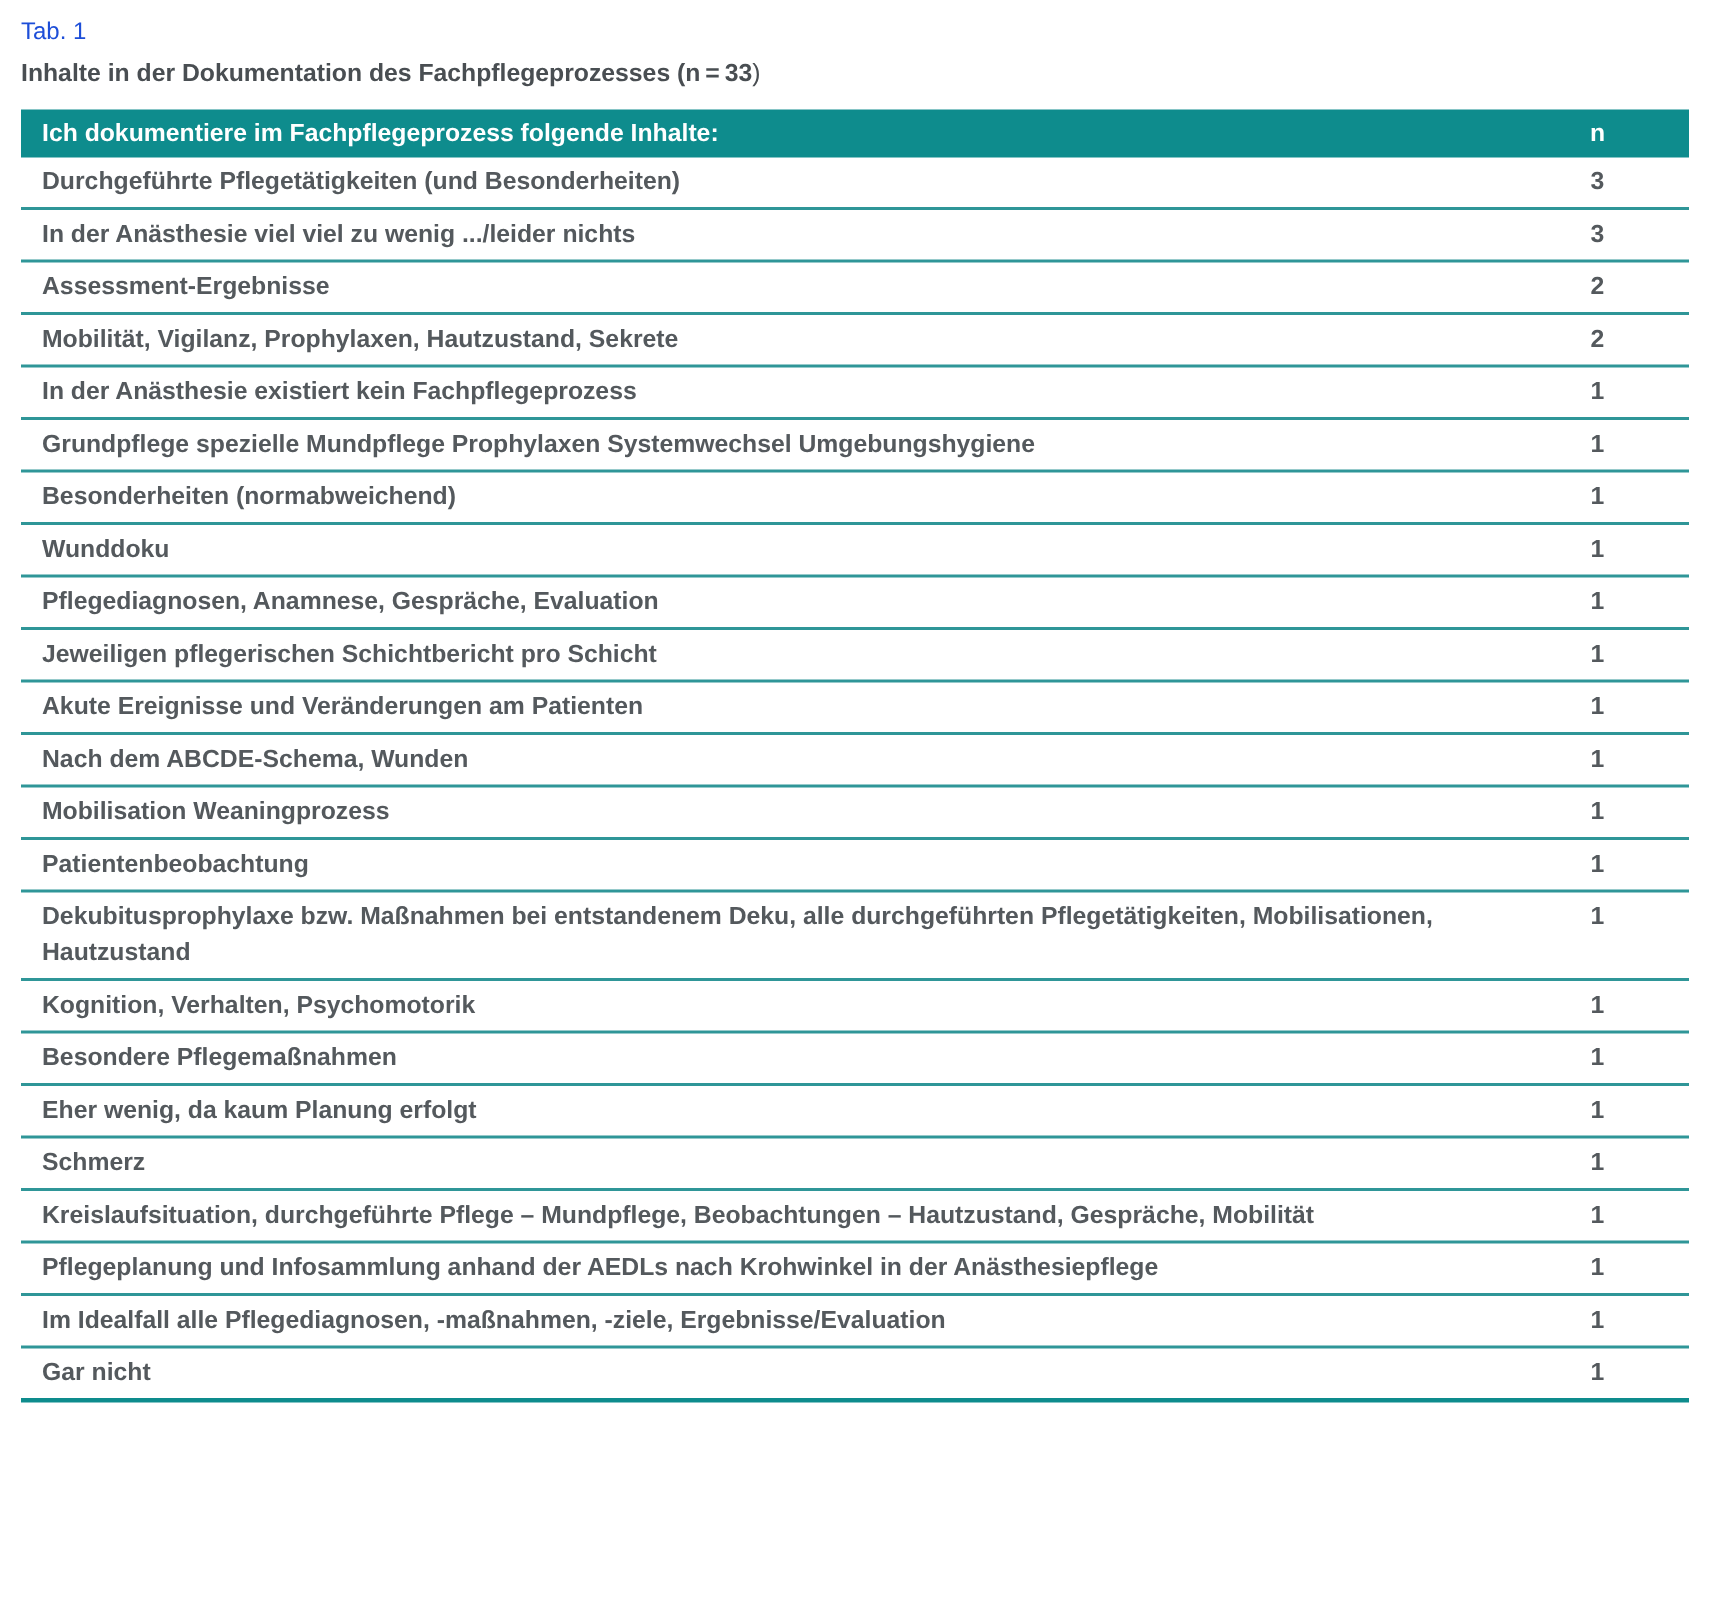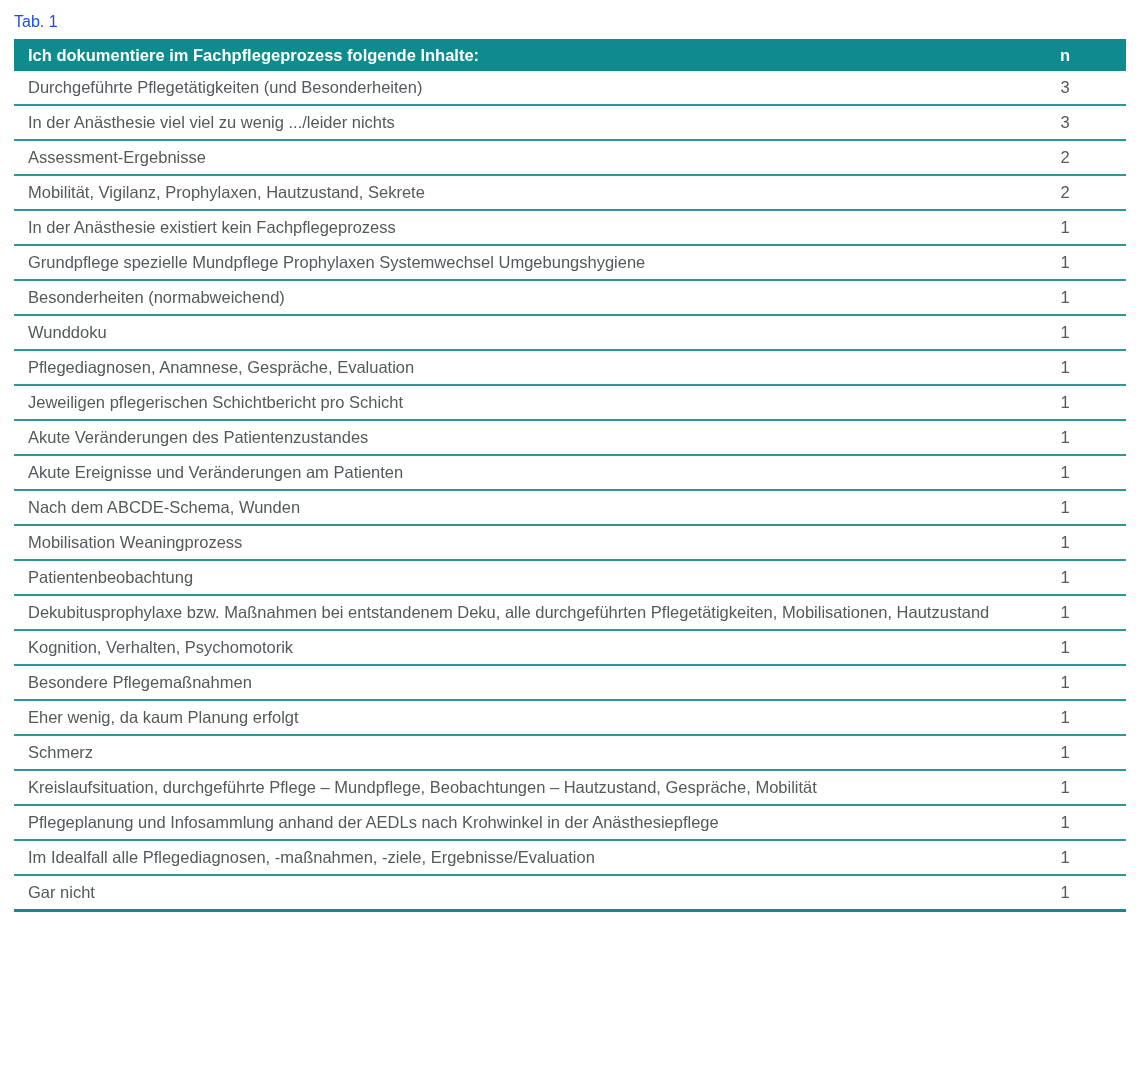--- a/index.html
+++ b/index.html
@@ -32,29 +32,30 @@
   thead th{
     background:var(--header-bg);color:#ffffff;font-weight:700;font-size:16.5px;
     padding:6px 14px 5px 14px;line-height:21px;
   }
   thead th.h-content{text-align:left;margin-top:22px;}
   thead th.h-count{text-align:center;padding-left:0;padding-right:22px;}
   tbody tr{border-bottom:2px solid var(--divider);}
   tbody tr:last-child{border-bottom:3px solid var(--strong-line);}
   tbody td{
     font-size:16.5px;line-height:24px;vertical-align:top;
-    padding:4px 14px 5px 14px;color:var(--text);
+    padding:4px 14px 5px 14px;color:var(--text);font-weight:bold;
   }
   tbody td.c-n{text-align:center;padding-left:0;padding-right:22px;}
 </style>
 </head>
 <body>
 
 <div class="wrap">
   <p class="tab-label">Tab. 1</p>
+  <p class="tab-title"><span>Inhalte in der Dokumentation des Fachpflegeprozesses (n = 33</span><span class="suffix">)</span></p>
 
   <table class="t">
     <colgroup>
       <col class="c-content">
       <col class="c-count">
     </colgroup>
     <thead>
       <tr>
         <th class="h-content">Ich dokumentiere im Fachpflegeprozess folgende Inhalte:</th>
         <th class="h-count">n</th>
@@ -92,24 +93,20 @@
         <tr>
           <td class="c-text">Wunddoku</td>
           <td class="c-n">1</td>
         </tr>
         <tr>
           <td class="c-text">Pflegediagnosen, Anamnese, Gespräche, Evaluation</td>
           <td class="c-n">1</td>
         </tr>
         <tr>
           <td class="c-text">Jeweiligen pflegerischen Schichtbericht pro Schicht</td>
-          <td class="c-n">1</td>
-        </tr>
-        <tr>
-          <td class="c-text">Akute Veränderungen des Patientenzustandes</td>
           <td class="c-n">1</td>
         </tr>
         <tr>
           <td class="c-text">Akute Ereignisse und Veränderungen am Patienten</td>
           <td class="c-n">1</td>
         </tr>
         <tr>
           <td class="c-text">Nach dem ABCDE-Schema, Wunden</td>
           <td class="c-n">1</td>
         </tr>

